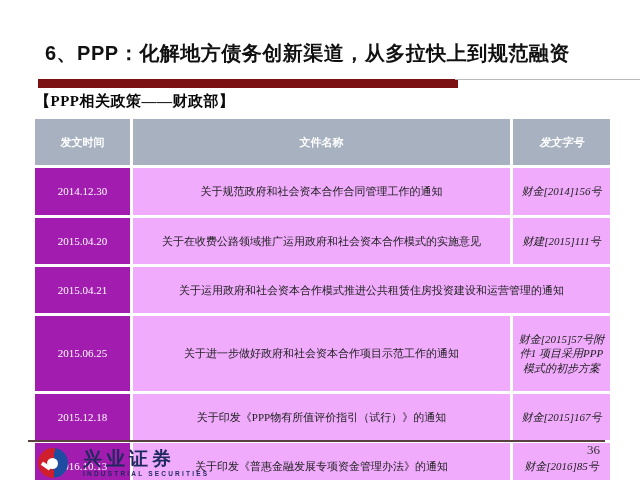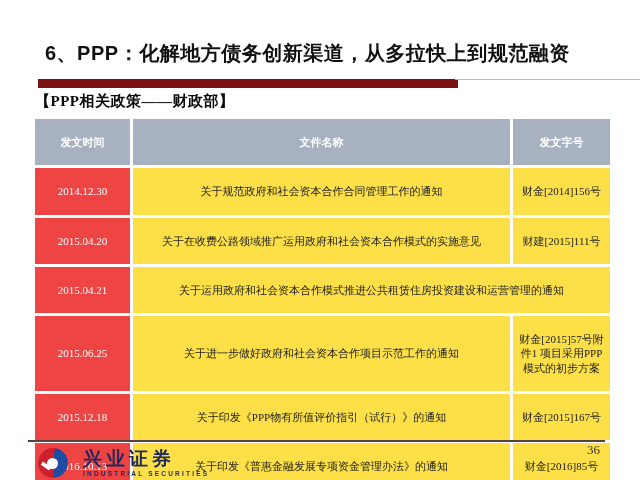--- a/index.html
+++ b/index.html
@@ -41,27 +41,27 @@
     font-family: "Liberation Serif", serif; font-size: 11px;
   }
   .trow { display: flex; margin-bottom: 3px; }
   .cell {
     display: flex; align-items: center; justify-content: center;
     text-align: center; line-height: 1.3; box-sizing: border-box;
     padding: 16px 4px;
   }
   .c-date  { width: 95px;  flex: none; margin-right: 3px; }
   .c-name  { flex: 1; }
-  .c-num   { width: 97px;  flex: none; margin-left: 3px; }
+  .c-num   { width: 97px;  flex: none; margin-left: 3px; font-style: italic; }
   .thead .cell {
     background: #a7b1c0; color: #ffffff; font-weight: bold;
     min-height: 26px;
   }
-  .tbody .c-date { background: #ef4444; color: #ffffff; }
-  .tbody .c-name, .tbody .c-num { background: #fde047; color: #222; }
+  .tbody .c-date { background: #a21caf; color: #ffffff; }
+  .tbody .c-name, .tbody .c-num { background: #f0abfc; color: #222; }
   .tbody .trow { min-height: 24px; }
 
   
   .footer-line {
     position: absolute; left: 28px; top: 432px; width: 577px; height: 2px;
     background: #5a4040;
   }
   .logo { position: absolute; left: 38px; top: 440px; display: flex; align-items: center; gap: 8px; }
   .logo-mark {
     width: 30px; height: 30px; border-radius: 50%;

